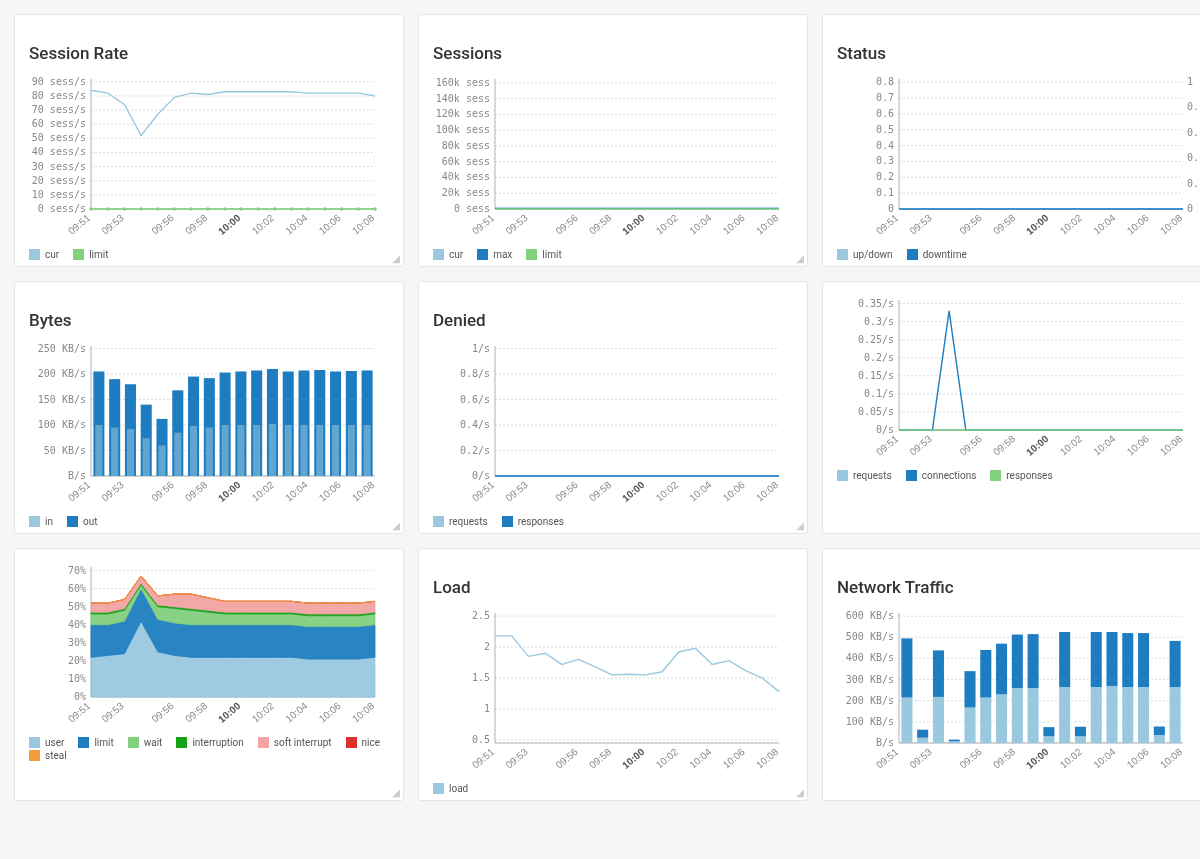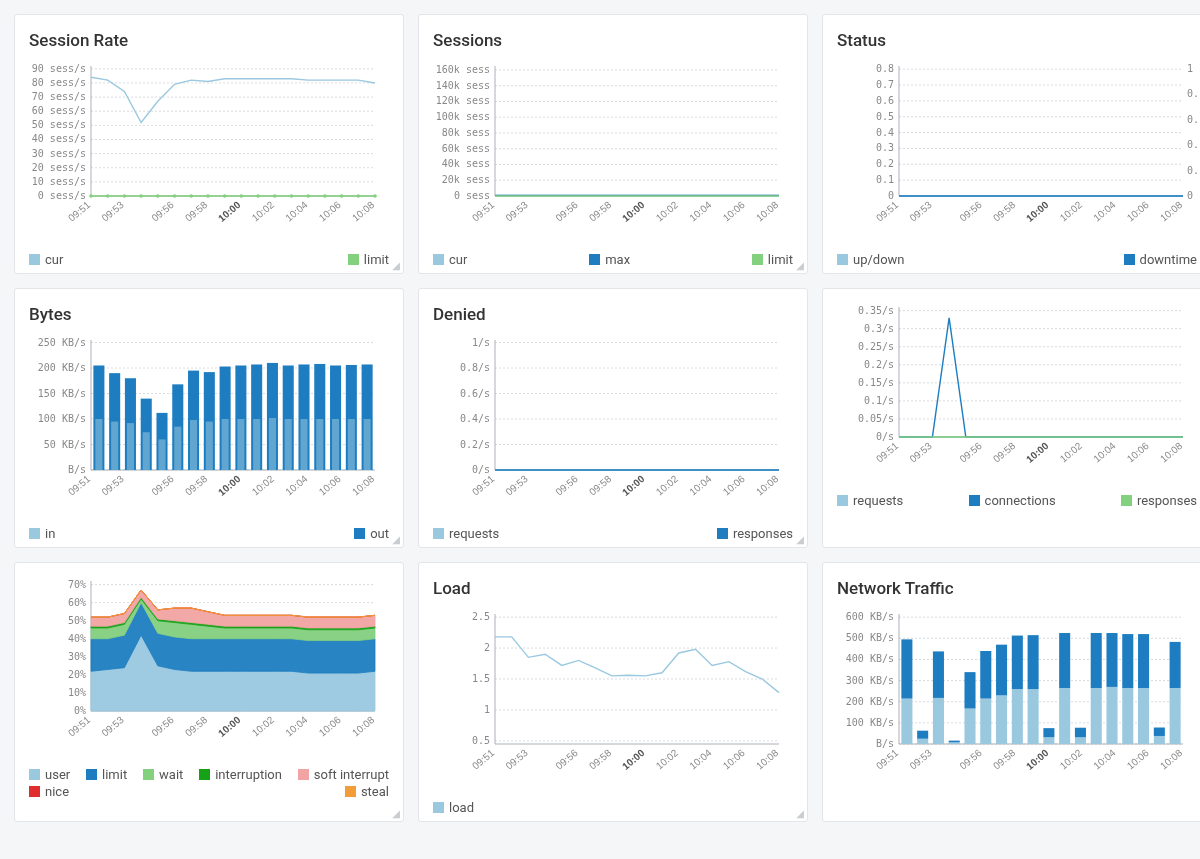--- a/index.html
+++ b/index.html
@@ -1,20 +1,20 @@
 <!DOCTYPE html>
 <html><head>
 <meta charset="utf-8">
 <style>
   html,body{margin:0;padding:0;font-family:-apple-system,BlinkMacSystemFont,"Segoe UI",Roboto,sans-serif;background:#f5f6f7;color:#333}
   .grid{display:grid;grid-template-columns:repeat(3,1fr);gap:14px;padding:14px;box-sizing:border-box;width:1200px}
   .panel{background:#fff;border:1px solid #e3e5e8;border-radius:3px;padding:12px 14px 6px 14px;position:relative}
-  .panel-title{font-size:17px;font-weight:500;color:#333;margin:3px 0 10px 0}
+  .panel-title{font-size:17px;font-weight:500;color:#333;margin:16px 0 10px 0}
   .chart{display:block}
-  .legend{display:flex;flex-wrap:wrap;justify-content:space-between;gap:2px 14px;font-size:13px;color:#555;margin-top:22px}
+  .legend{display:flex;flex-wrap:wrap;justify-content:flex-start;gap:2px 14px;font-size:10px;color:#555;margin-top:6px}
   .legend-item{display:flex;align-items:center;gap:5px}
   .swatch{width:11px;height:11px;display:inline-block}
   .axis-text{font-family:Menlo,Consolas,monospace;font-size:10px;fill:#888}
   .axis-text-x{font-family:-apple-system,sans-serif;font-size:10px;fill:#888}
   .grid-line{stroke:#d8dbde;stroke-dasharray:2 2;stroke-width:1}
   .axis-line{stroke:#aab1b8;stroke-width:1}
   .corner{position:absolute;right:3px;bottom:2px;font-size:10px;color:#c9cdd2;user-select:none}
 </style>
 </head>
 <body>

